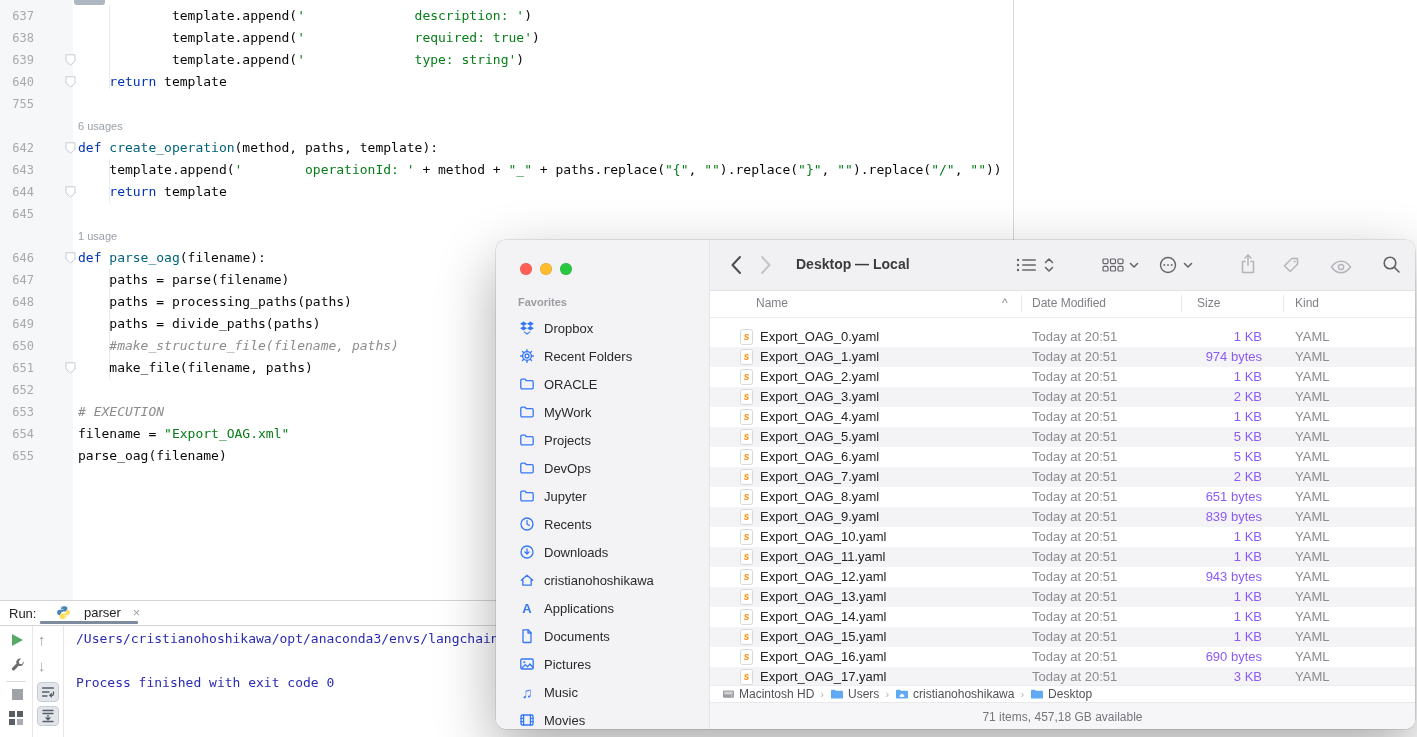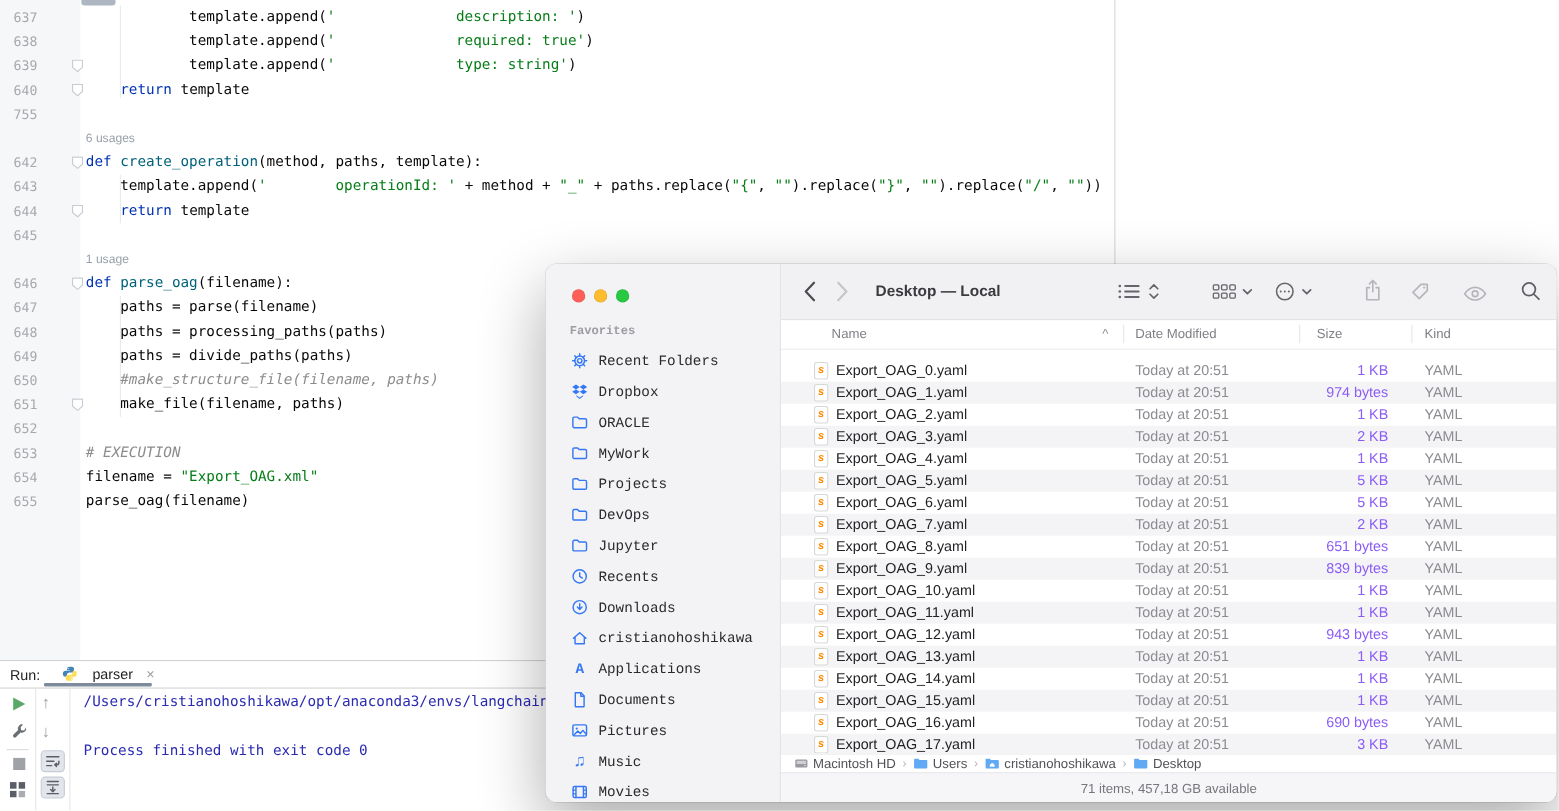--- a/index.html
+++ b/index.html
@@ -41,21 +41,21 @@
   .arrow-btn{position:absolute;left:38px;font-size:15px;color:#9aa0a6;line-height:16px;}
   .boxicon{position:absolute;width:22px;height:20px;background:#e2e5ea;border:1px solid #c6ccd6;
     border-radius:4px;display:flex;align-items:center;justify-content:center;box-sizing:border-box;}
   .console-line{position:absolute;left:76px;font-family:"DejaVu Sans Mono",monospace;
     font-size:13px;font-weight:500;color:#2a2ab2;white-space:pre;}
 
   
   #finder{position:absolute;left:496px;top:240px;width:919px;height:489px;border-radius:10px;
     background:#fff;box-shadow:0 22px 60px rgba(0,0,0,.33),0 0 0 .5px rgba(0,0,0,.18);
     overflow:hidden;display:flex;z-index:5;}
-  .sidebar{width:214px;flex:none;background:#f3f2f4;border-right:1px solid #e4e3e6;position:relative;box-sizing:border-box;font-family:Liberation Mono, monospace;}
+  .sidebar{width:214px;flex:none;background:#f3f2f4;border-right:1px solid #e4e3e6;position:relative;box-sizing:border-box;}
   .tl{position:absolute;top:23px;width:12px;height:12px;border-radius:50%;box-shadow:inset 0 0 0 .5px rgba(0,0,0,.14);}
   .tl-red{left:24px;background:#ff5f57}.tl-yellow{left:44px;background:#febc2e}.tl-green{left:64px;background:#28c840}
   .fav-header{position:absolute;left:22px;top:56px;font-size:11px;font-weight:700;color:#9d9ca3;}
   .side-items{position:absolute;left:8px;right:6px;top:74px;}
   .side-item{height:28px;display:flex;align-items:center;gap:8px;padding-left:14px;border-radius:6px;
     font-size:13px;color:#2a2a2e;white-space:nowrap;}
   .sicon{width:18px;display:flex;justify-content:center;align-items:center;flex:none;}
   .ltr{font-weight:700;color:#3478f6;font-size:13px;font-style:normal;}
 
   .content{flex:1;position:relative;background:#fff;}
@@ -285,35 +285,35 @@
 
 <div id="finder">
   <div class="sidebar">
     <div class="tl tl-red"></div>
     <div class="tl tl-yellow"></div>
     <div class="tl tl-green"></div>
     <div class="fav-header">Favorites</div>
     <div class="side-items" id="side-items">
         <div class="side-item">
           <span class="sicon">
+            <svg width="16" height="16" viewBox="0 0 16 16" fill="#3478f6">
+              <path d="M4.6 1.6 8 3.8 4.6 6 1.2 3.8zM11.4 1.6 14.8 3.8 11.4 6 8 3.8zM1.2 8.2 4.6 6 8 8.2 4.6 10.4zM8 8.2 11.4 6l3.4 2.2-3.4 2.2zM4.9 11.3 8 13.3l3.1-2v1L8 14.7l-3.1-2.4z"></path>
+            </svg>
+          </span>
+          <span>Dropbox</span>
+        </div>
+        <div class="side-item">
+          <span class="sicon">
             <svg width="16" height="16" viewBox="0 0 16 16" fill="none" stroke="#3478f6" stroke-width="1.3" stroke-linecap="round" stroke-linejoin="round">
               <circle cx="8" cy="8" r="2"></circle>
               <circle cx="8" cy="8" r="4.4"></circle>
               <path d="M8 1.6v2M8 12.4v2M1.6 8h2M12.4 8h2M3.5 3.5 4.9 4.9M11.1 11.1l1.4 1.4M12.5 3.5 11.1 4.9M4.9 11.1l-1.4 1.4"></path>
             </svg>
           </span>
           <span>Recent Folders</span>
-        </div>
-        <div class="side-item">
-          <span class="sicon">
-            <svg width="16" height="16" viewBox="0 0 16 16" fill="#3478f6">
-              <path d="M4.6 1.6 8 3.8 4.6 6 1.2 3.8zM11.4 1.6 14.8 3.8 11.4 6 8 3.8zM1.2 8.2 4.6 6 8 8.2 4.6 10.4zM8 8.2 11.4 6l3.4 2.2-3.4 2.2zM4.9 11.3 8 13.3l3.1-2v1L8 14.7l-3.1-2.4z"></path>
-            </svg>
-          </span>
-          <span>Dropbox</span>
         </div>
         <div class="side-item">
           <span class="sicon">
             <svg width="16" height="16" viewBox="0 0 16 16" fill="none" stroke="#3478f6" stroke-width="1.3" stroke-linecap="round" stroke-linejoin="round">
               <path d="M1.8 4.4c0-.7.5-1.2 1.2-1.2h3.1l1.4 1.5h5.5c.7 0 1.2.5 1.2 1.2v5.7c0 .7-.5 1.2-1.2 1.2H3c-.7 0-1.2-.5-1.2-1.2z"></path>
             </svg>
           </span>
           <span>ORACLE</span>
         </div>
         <div class="side-item">

